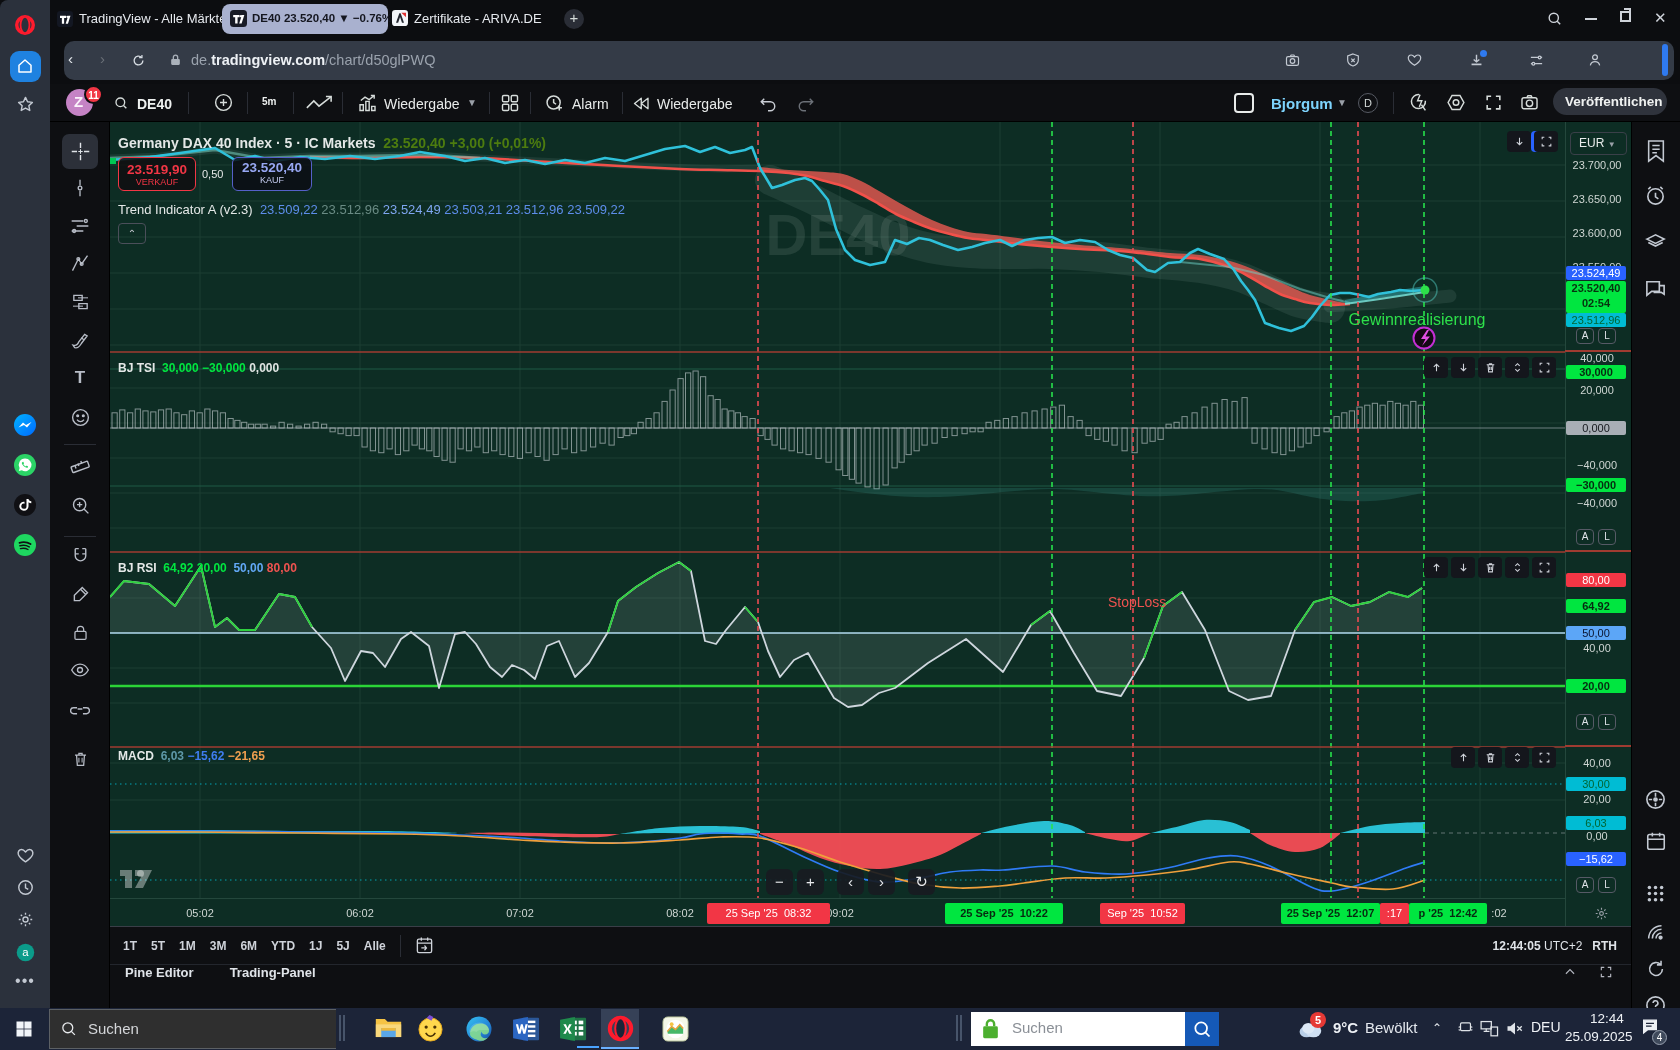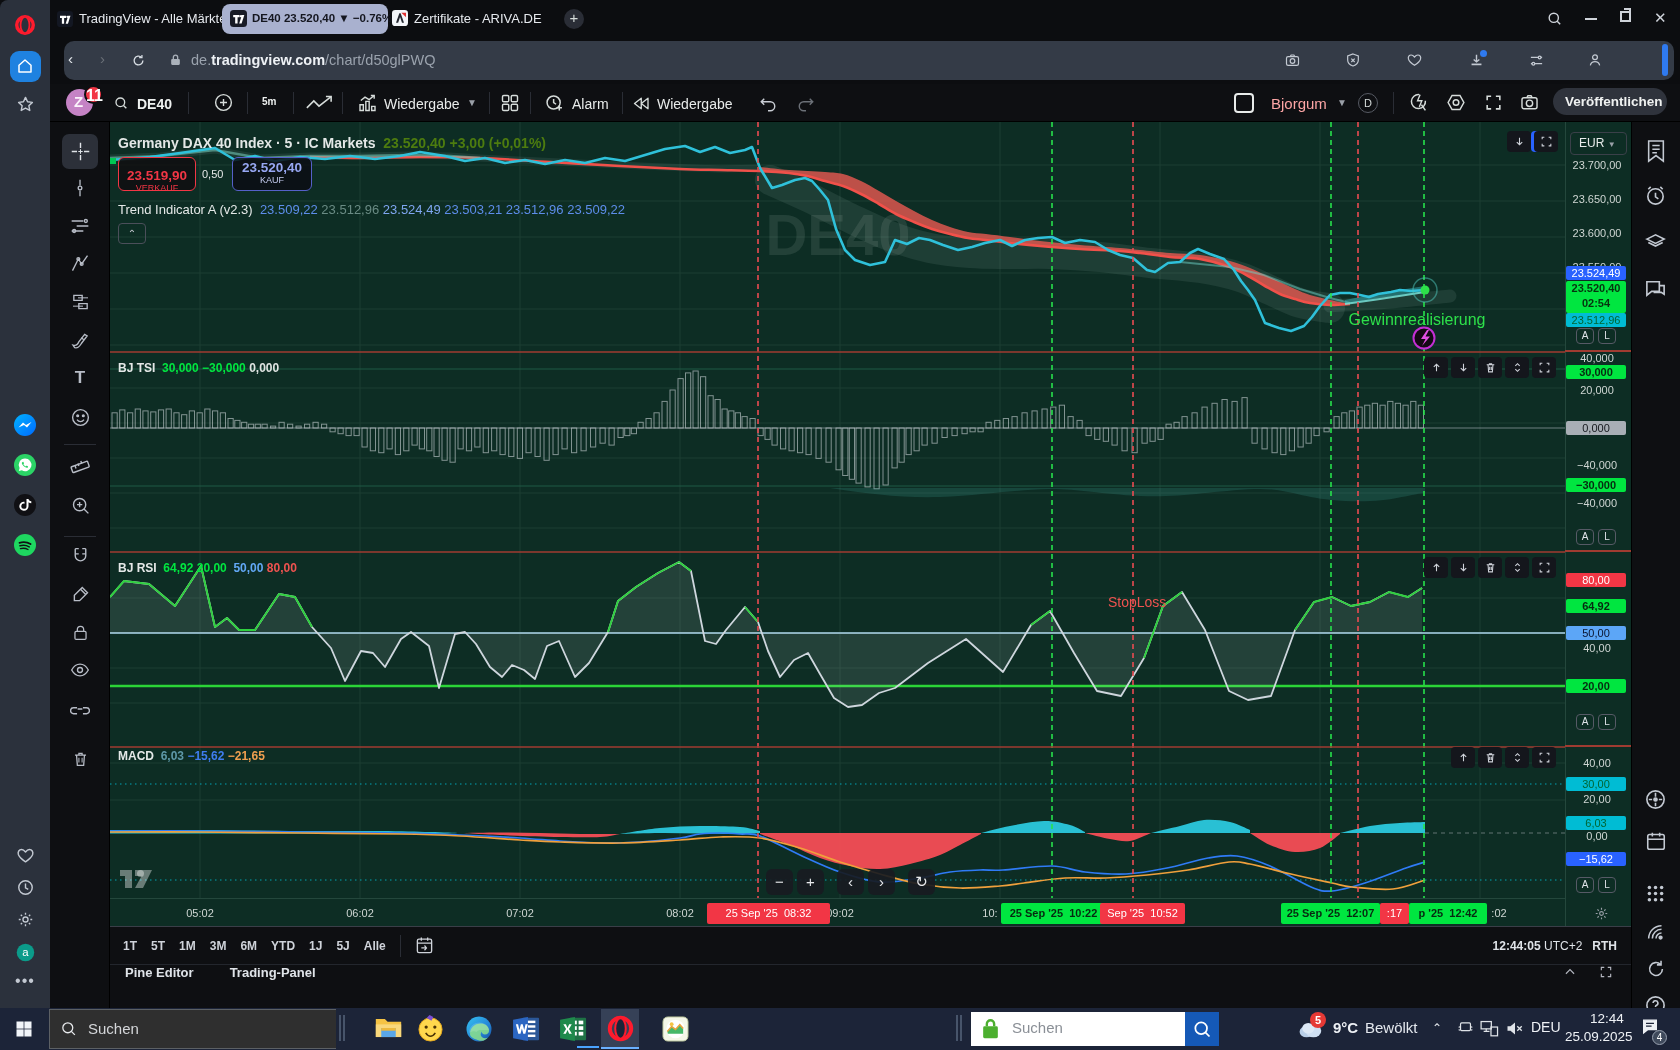--- a/index.html
+++ b/index.html
@@ -201,21 +201,21 @@
     <svg width="16" height="16" viewBox="0 0 24 24" fill="none" stroke="#c3c9d2" stroke-width="1.9">
       <circle cx="12" cy="8" r="3.6"></circle>
       <path d="M5 20c1-4 4-5.5 7-5.5s6 1.5 7 5.5"></path>
     </svg>
   </div>
 <div class="a" style="left:1662px;top:44px;width:6px;height:32px;background:#2f7af0;border-radius:3px"></div>
 
 <div class="a" style="left:50px;top:84px;width:1630px;height:38px;background:#0e0f12;border-bottom:1px solid #000"></div>
 <div class="a" style="left:66px;top:89px;width:27px;height:27px;border-radius:50%;background:#c583c5"></div>
 <div class="a tx" style="left:74px;top:93px;font-size:15px;font-weight:bold;color:#fbf3fb">Z</div>
-<div class="a" style="left:84px;top:85px;width:19px;height:19px;border-radius:50%;background:#f23645;border:2px solid #0e0f12;color:#fff;font-size:16px;font-weight:bold;text-align:center;line-height:18px">11</div>
+<div class="a" style="left:84px;top:85px;width:19px;height:19px;border-radius:50%;background:#f23645;border:2px solid #0e0f12;color:#fff;font-size:10px;font-weight:bold;text-align:center;line-height:18px">11</div>
 <div class="a" style="left:113px;top:95px">
     <svg width="16" height="16" viewBox="0 0 24 24" fill="none" stroke="#d6dcda" stroke-width="2">
       <circle cx="11" cy="11" r="6.5"></circle>
       <path d="M15.8 15.8 20 20"></path>
     </svg>
   </div>
 <div class="a tx" style="left:137px;top:96px;font-size:14px;font-weight:bold;color:#eef1f0">DE40</div>
 <div class="a" style="left:188px;top:92px;width:1px;height:22px;background:#2a2d35"></div>
 <div class="a" style="left:213px;top:92px">
     <svg width="21" height="21" viewBox="0 0 24 24" fill="none" stroke="#d6dcda" stroke-width="1.6">
@@ -271,21 +271,21 @@
     <svg width="20" height="18" viewBox="0 0 24 24" fill="none" stroke="#c9cdd4" stroke-width="1.9">
       <path d="M7 5 3 9l4 4M3.5 9H15a6 6 0 0 1 0 12h-3"></path>
     </svg>
   </div>
 <div class="a" style="left:796px;top:95px">
     <svg width="20" height="18" viewBox="0 0 24 24" fill="none" stroke="#6b7077" stroke-width="1.9">
       <path d="M17 5l4 4-4 4M20.5 9H9a6 6 0 0 0 0 12h3"></path>
     </svg>
   </div>
 <div class="a" style="left:1234px;top:93px;width:20px;height:20px;border:2px solid #e8ebea;border-radius:4px"></div>
-<div class="a tx" style="left:1271px;top:95px;font-size:15px;font-weight:normal;color:#fca5a5">Bjorgum</div>
+<div class="a tx" style="left:1271px;top:95px;font-size:15px;font-weight:bold;color:#7dd3fc">Bjorgum</div>
 <div class="a tx" style="left:1337px;top:97px;font-size:10px;color:#9aa0a8">▼</div>
 <div class="a" style="left:1358px;top:93px;width:20px;height:20px;border:1.5px solid #565a63;border-radius:50%;color:#d6dcda;font-size:11px;text-align:center;line-height:19px">D</div>
 <div class="a" style="left:1393px;top:92px;width:1px;height:22px;background:#2a2d35"></div>
 <div class="a" style="left:1407px;top:92px">
     <svg width="21" height="21" viewBox="0 0 24 24" fill="none" stroke="#d6dcda" stroke-width="1.7">
       <path d="M14 3a8 8 0 1 0 7 7"></path>
       <path d="M15 3l-3 7h5l-3 7" stroke-width="1.5"></path>
       <path d="M16.5 14.5 21 21"></path>
     </svg>
   </div>
@@ -641,21 +641,21 @@
 <text x="998" y="485" font-size="14" fill="#ef5350" font-family="Liberation Sans">StopLoss</text>
 <g fill="rgba(255,255,255,0.38)">
         <path d="M10 748h12v18h-7v-12h-5zM25 748h17l-9 18h-8l6.5-12H25z"></path>
         <circle cx="30.5" cy="751.5" r="3.5"></circle>
       </g>
 </svg>
   </div>
 
 <div class="thdr" style="left:118px;top:135px;font-size:14px">Germany DAX 40 Index · 5 · IC Markets&nbsp; <span style="color:#4d7c0f">23.520,40 +3,00 (+0,01%)</span></div>
 <div class="a" style="left:118px;top:157px;width:78px;height:34px;background:rgba(16,14,16,0.85);border:1px solid #f23645;border-radius:6px;text-align:center">
-    <div style="font-size:13.5px;font-weight:bold;color:#f23645;margin-top:10px">23.519,90</div>
+    <div style="font-size:13.5px;font-weight:bold;color:#f23645;margin-top:4px">23.519,90</div>
     <div style="font-size:9px;color:#f23645">VERKAUF</div>
   </div>
 <div class="a tx" style="left:202px;top:168px;font-size:11px;color:#e4e8e7">0,50</div>
 <div class="a" style="left:232px;top:157px;width:80px;height:34px;background:rgba(12,13,20,0.85);border:1px solid #5560c8;border-radius:6px;text-align:center">
     <div style="font-size:13.5px;font-weight:bold;color:#97a7f2;margin-top:2px">23.520,40</div>
     <div style="font-size:9px;color:#c6cdf0">KAUF</div>
   </div>
 <div class="thdr" style="left:118px;top:202px;font-weight:normal;font-size:13px">Trend Indicator A (v2.3)&nbsp; <span style="color:#5d8dea;font-weight:normal">23.509,22</span> <span style="color:#6a8b84;font-weight:normal">23.512,96</span> <span style="color:#7fa6f0;font-weight:normal">23.524,49</span> <span style="color:#5d8dea;font-weight:normal">23.503,21</span> <span style="color:#5d8dea;font-weight:normal">23.512,96</span> <span style="color:#5d8dea;font-weight:normal">23.509,22</span></div>
 <div class="a" style="left:118px;top:223px;width:28px;height:21px;border:1px solid #4b4f5a;border-radius:4px;color:#c9cdd4;text-align:center;font-size:10px;line-height:20px">⌃</div>
 <div class="thdr" style="left:118px;top:361px">BJ TSI&nbsp; <span style="color:#00e640">30,000</span> <span style="color:#00e640">−30,000</span> <span style="color:#dfe4e2">0,000</span></div>
@@ -811,21 +811,21 @@
   </div>
 
 <div class="a" style="left:110px;top:898px;width:1455px;height:28px;background:#0d2d24;border-top:1px solid #24473c"></div>
 <div class="axlbl" style="left:200px">05:02</div>
 <div class="axlbl" style="left:360px">06:02</div>
 <div class="axlbl" style="left:520px">07:02</div>
 <div class="axlbl" style="left:680px">08:02</div>
 <div class="axlbl" style="left:840px">09:02</div>
 <div class="axlbl" style="left:990px">10:</div>
 <div class="axbox tred" style="left:707px;width:123px">25 Sep '25&nbsp; 08:32</div>
-<div class="axbox tgreen" style="left:1001px;width:105px">25 Sep '25&nbsp; 10:22</div>
+<div class="axbox tgreen" style="left:945px;width:118px">25 Sep '25&nbsp; 10:22</div>
 <div class="axbox tred" style="left:1100px;width:85px">Sep '25&nbsp; 10:52</div>
 <div class="axbox tgreen" style="left:1281px;width:99px">25 Sep '25&nbsp; 12:07</div>
 <div class="axbox tred" style="left:1380px;width:29px">:17</div>
 <div class="axbox tgreen" style="left:1409px;width:78px">p '25&nbsp; 12:42</div>
 <div class="axlbl" style="left:1499px">:02</div>
 
 <div class="a" style="left:1631px;top:122px;width:49px;height:886px;background:#0e0f12;border-left:1px solid #000"></div>
 <div class="rt-ico" style="top:139px">
     <svg width="22" height="24" viewBox="0 0 24 26" fill="none" stroke="#c3c9d2" stroke-width="1.7">
       <path d="M4 2h16v22l-8-6-8 6z"></path>

